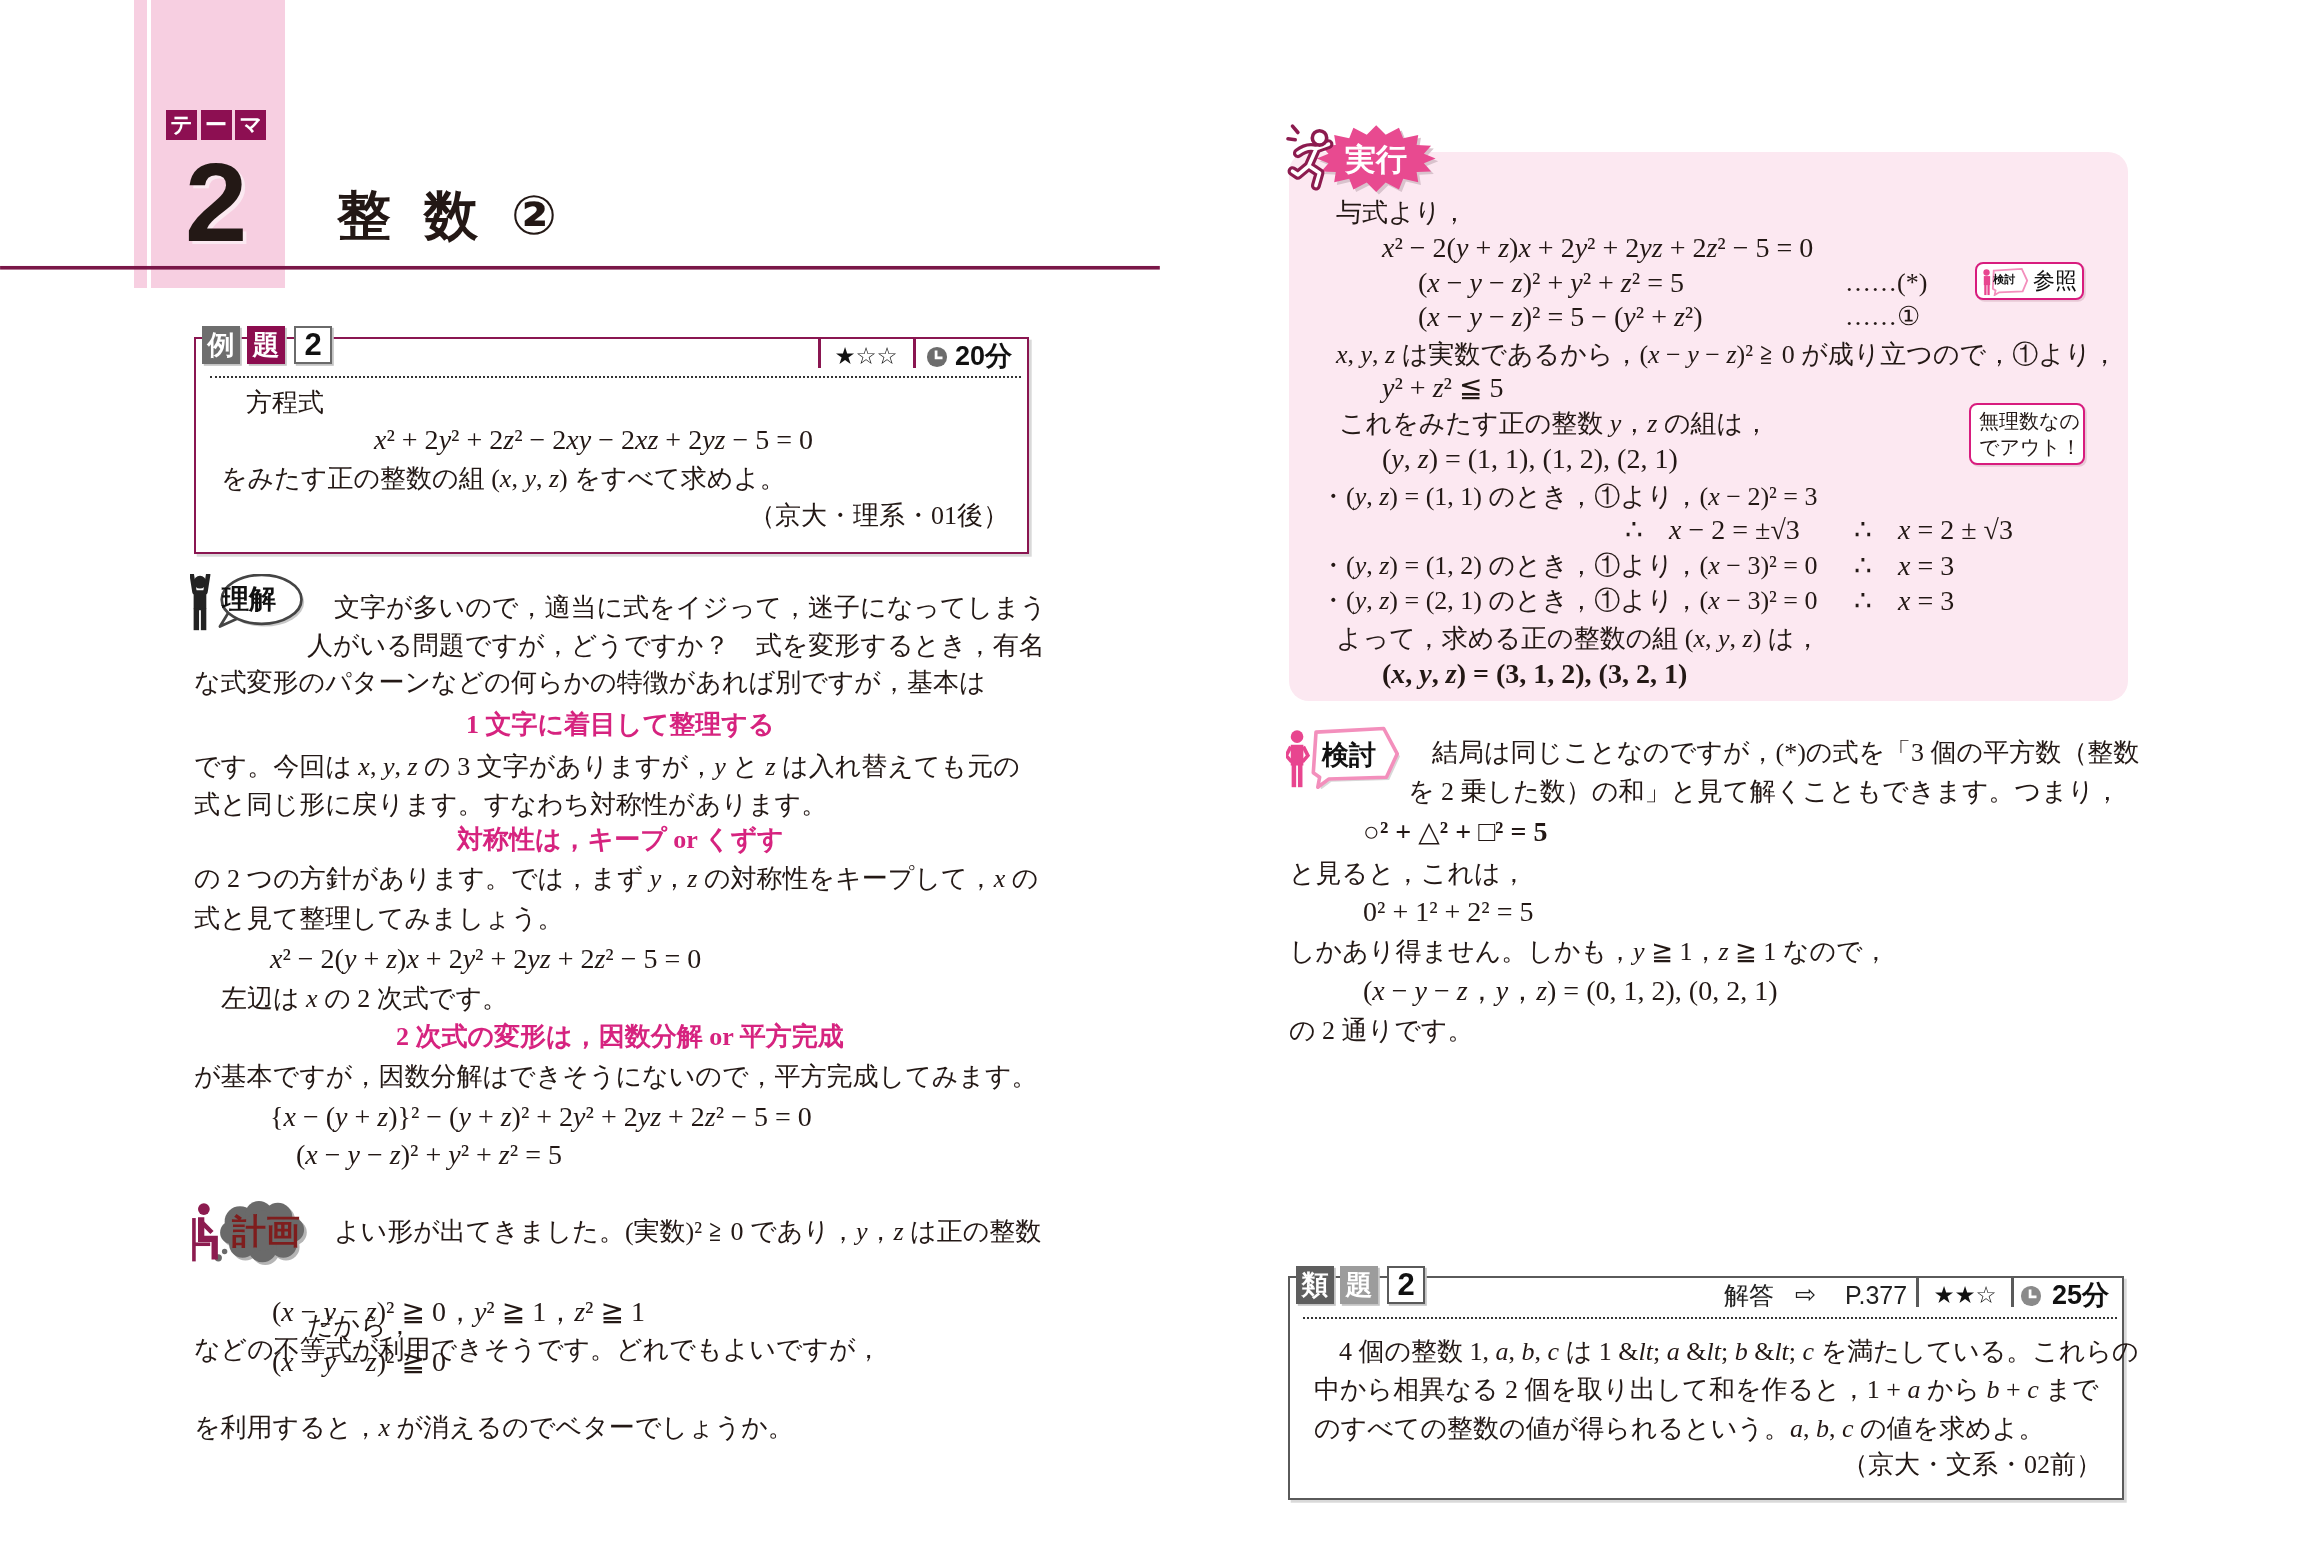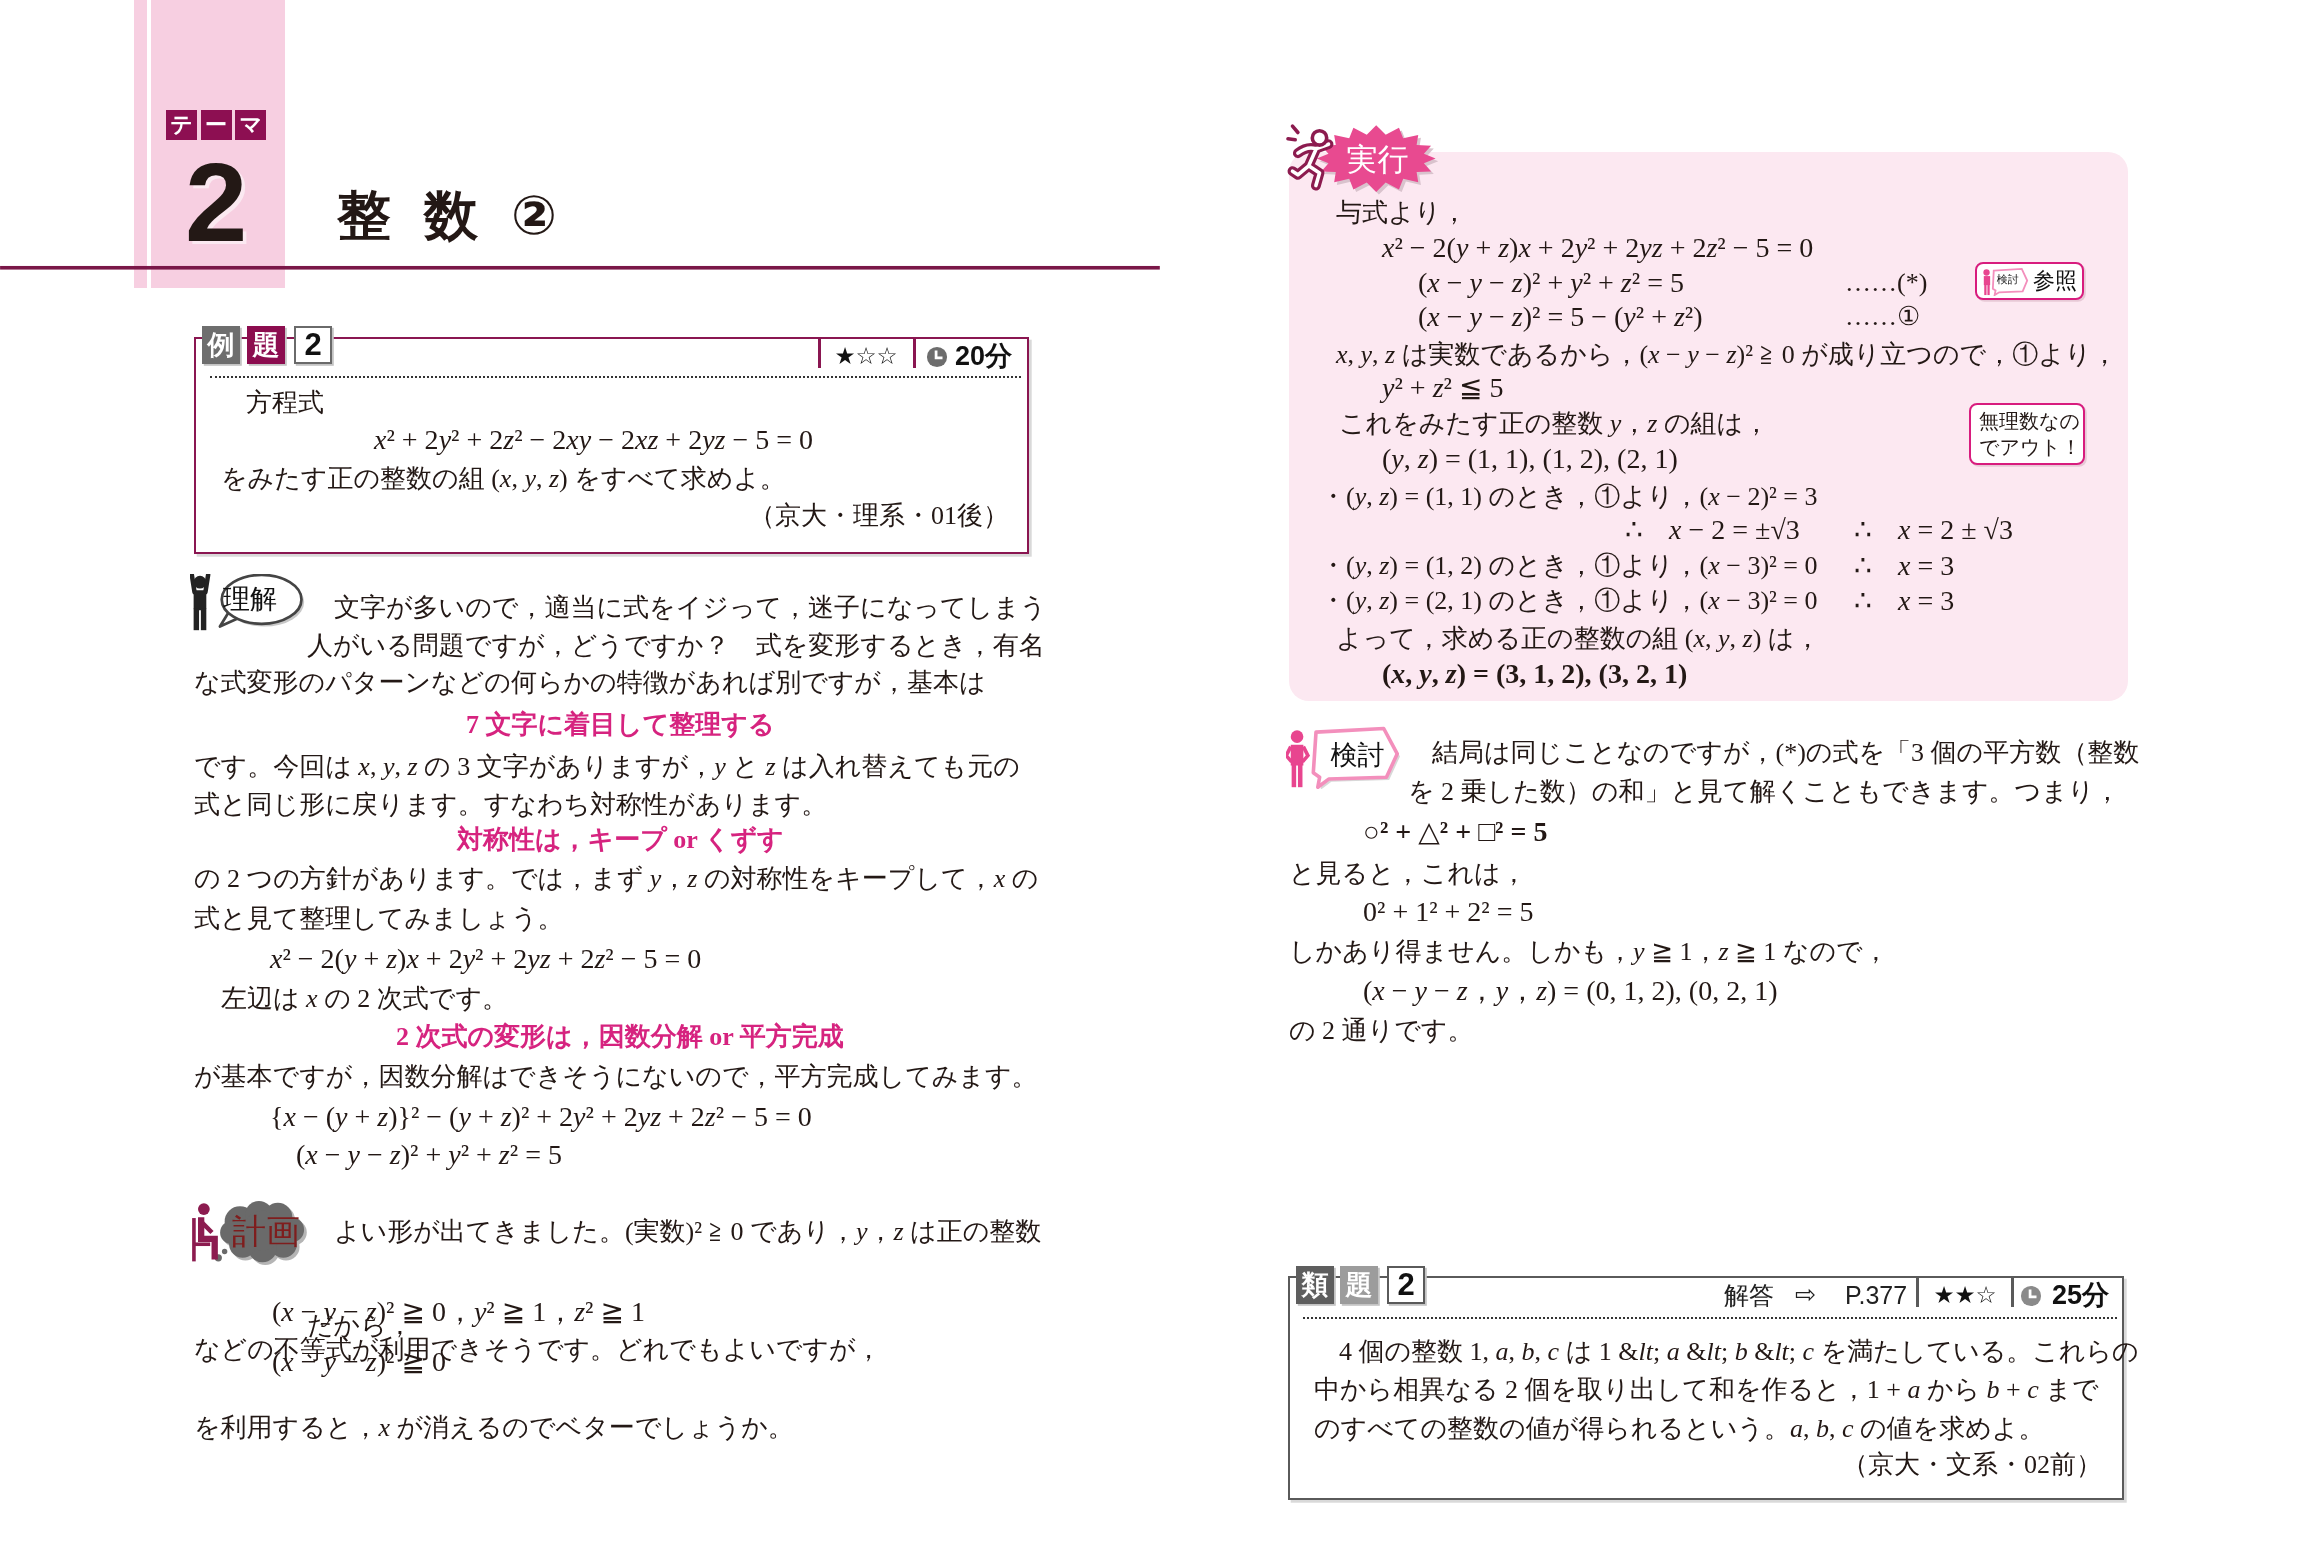--- a/index.html
+++ b/index.html
@@ -21,21 +21,21 @@
 .box.gray{border-color:#5a5a5a;}
 .tag{position:absolute;width:38px;height:38px;color:#fff;font-family:"Liberation Sans","DejaVu Sans",sans-serif;font-weight:bold;font-size:27px;line-height:38px;text-align:center;box-shadow:1.8px 1.8px 0 #c4c4c4;}
 .tag.num{background:#fff;color:#111;border:2.7px solid #6a6a6a;font-size:31px;line-height:33px;}
 .vdiv{position:absolute;width:2.7px;height:31px;background:#8a1651;}
 .vdiv.gray{background:#5a5a5a;}
 .stars{position:absolute;font-family:"DejaVu Sans",sans-serif;font-size:23.5px;line-height:36px;height:36px;text-align:center;color:#111;}
 .time{position:absolute;font-family:"Liberation Sans","DejaVu Sans",sans-serif;font-weight:bold;font-size:27px;line-height:36px;height:36px;color:#111;white-space:nowrap;}
 .dots{position:absolute;height:0;border-top:2.7px dotted #333;}
 .icon{position:absolute;}
 .icon svg{position:absolute;left:0;top:0;}
-.icon-label{position:absolute;font-family:"Liberation Sans","DejaVu Sans",sans-serif;font-weight:normal;text-align:center;white-space:nowrap;}
+.icon-label{position:absolute;font-family:"Liberation Sans","DejaVu Sans",sans-serif;font-weight:bold;text-align:left;white-space:nowrap;}
 .panel{position:absolute;background:#fce8f1;border-radius:20px;}
 .callout{position:absolute;background:#fff;border:2.7px solid #d81c7e;border-radius:8.1px;box-shadow:1.8px 1.8px 0 #e7c9d6;}
 .ref{position:absolute;font-family:"Liberation Sans","DejaVu Sans",sans-serif;font-size:25px;line-height:36px;height:36px;white-space:nowrap;color:#222;}
 .overlay{position:absolute;left:0;top:0;pointer-events:none;}
 </style>
 </head>
 <body>
 
 <div class="band" style="left:134px;top:0;width:12.7px;height:288px;"></div>
 <div class="band" style="left:151px;top:0;width:134px;height:288px;"></div>
@@ -89,21 +89,21 @@
     <rect x="4" y="18" width="14" height="22" rx="2" fill="#222"></rect>
     <rect x="4" y="38" width="6" height="24" fill="#222"></rect>
     <rect x="12" y="38" width="6" height="24" fill="#222"></rect>
   </svg>
   <span class="icon-label" style="left:32px;top:7.2px;width:56px;font-size:27px;line-height:36px;color:#111;">理解</span>
 </div>
 
 <div class="t" style="left:334px;top:590px;">文字が多いので，適当に式をイジって，迷子になってしまう</div>
 <div class="t" style="left:307px;top:628px;">人がいる問題ですが，どうですか？　式を変形するとき，有名</div>
 <div class="t" style="left:194px;top:665px;">な式変形のパターンなどの何らかの特徴があれば別ですが，基本は</div>
-<div class="t pk" style="left:466px;top:707px;">7 文字に着目して整理する</div>
+<div class="t pk" style="left:466px;top:707px;">1 文字に着目して整理する</div>
 <div class="t" style="left:194px;top:749px;">です。今回は <i>x</i>, <i>y</i>, <i>z</i> の 3 文字がありますが，<i>y</i> と <i>z</i> は入れ替えても元の</div>
 <div class="t" style="left:194px;top:787px;">式と同じ形に戻ります。すなわち対称性があります。</div>
 <div class="t pk" style="left:457px;top:822px;">対称性は，キープ or くずす</div>
 <div class="t" style="left:194px;top:861px;">の 2 つの方針があります。では，まず <i>y</i>，<i>z</i> の対称性をキープして，<i>x</i> の</div>
 <div class="t" style="left:194px;top:901px;">式と見て整理してみましょう。</div>
 <div class="t m" style="left:270px;top:941px;"><i>x</i>² − 2(<i>y</i> + <i>z</i>)<i>x</i> + 2<i>y</i>² + 2<i>y</i><i>z</i> + 2<i>z</i>² − 5 = 0</div>
 <div class="t" style="left:221px;top:981px;">左辺は <i>x</i> の 2 次式です。</div>
 <div class="t pk" style="left:396px;top:1019px;">2 次式の変形は，因数分解 or 平方完成</div>
 <div class="t" style="left:194px;top:1059px;">が基本ですが，因数分解はできそうにないので，平方完成してみます。</div>
 <div class="t m" style="left:270px;top:1099px;">{<i>x</i> − (<i>y</i> + <i>z</i>)}² − (<i>y</i> + <i>z</i>)² + 2<i>y</i>² + 2<i>y</i><i>z</i> + 2<i>z</i>² − 5 = 0</div>

